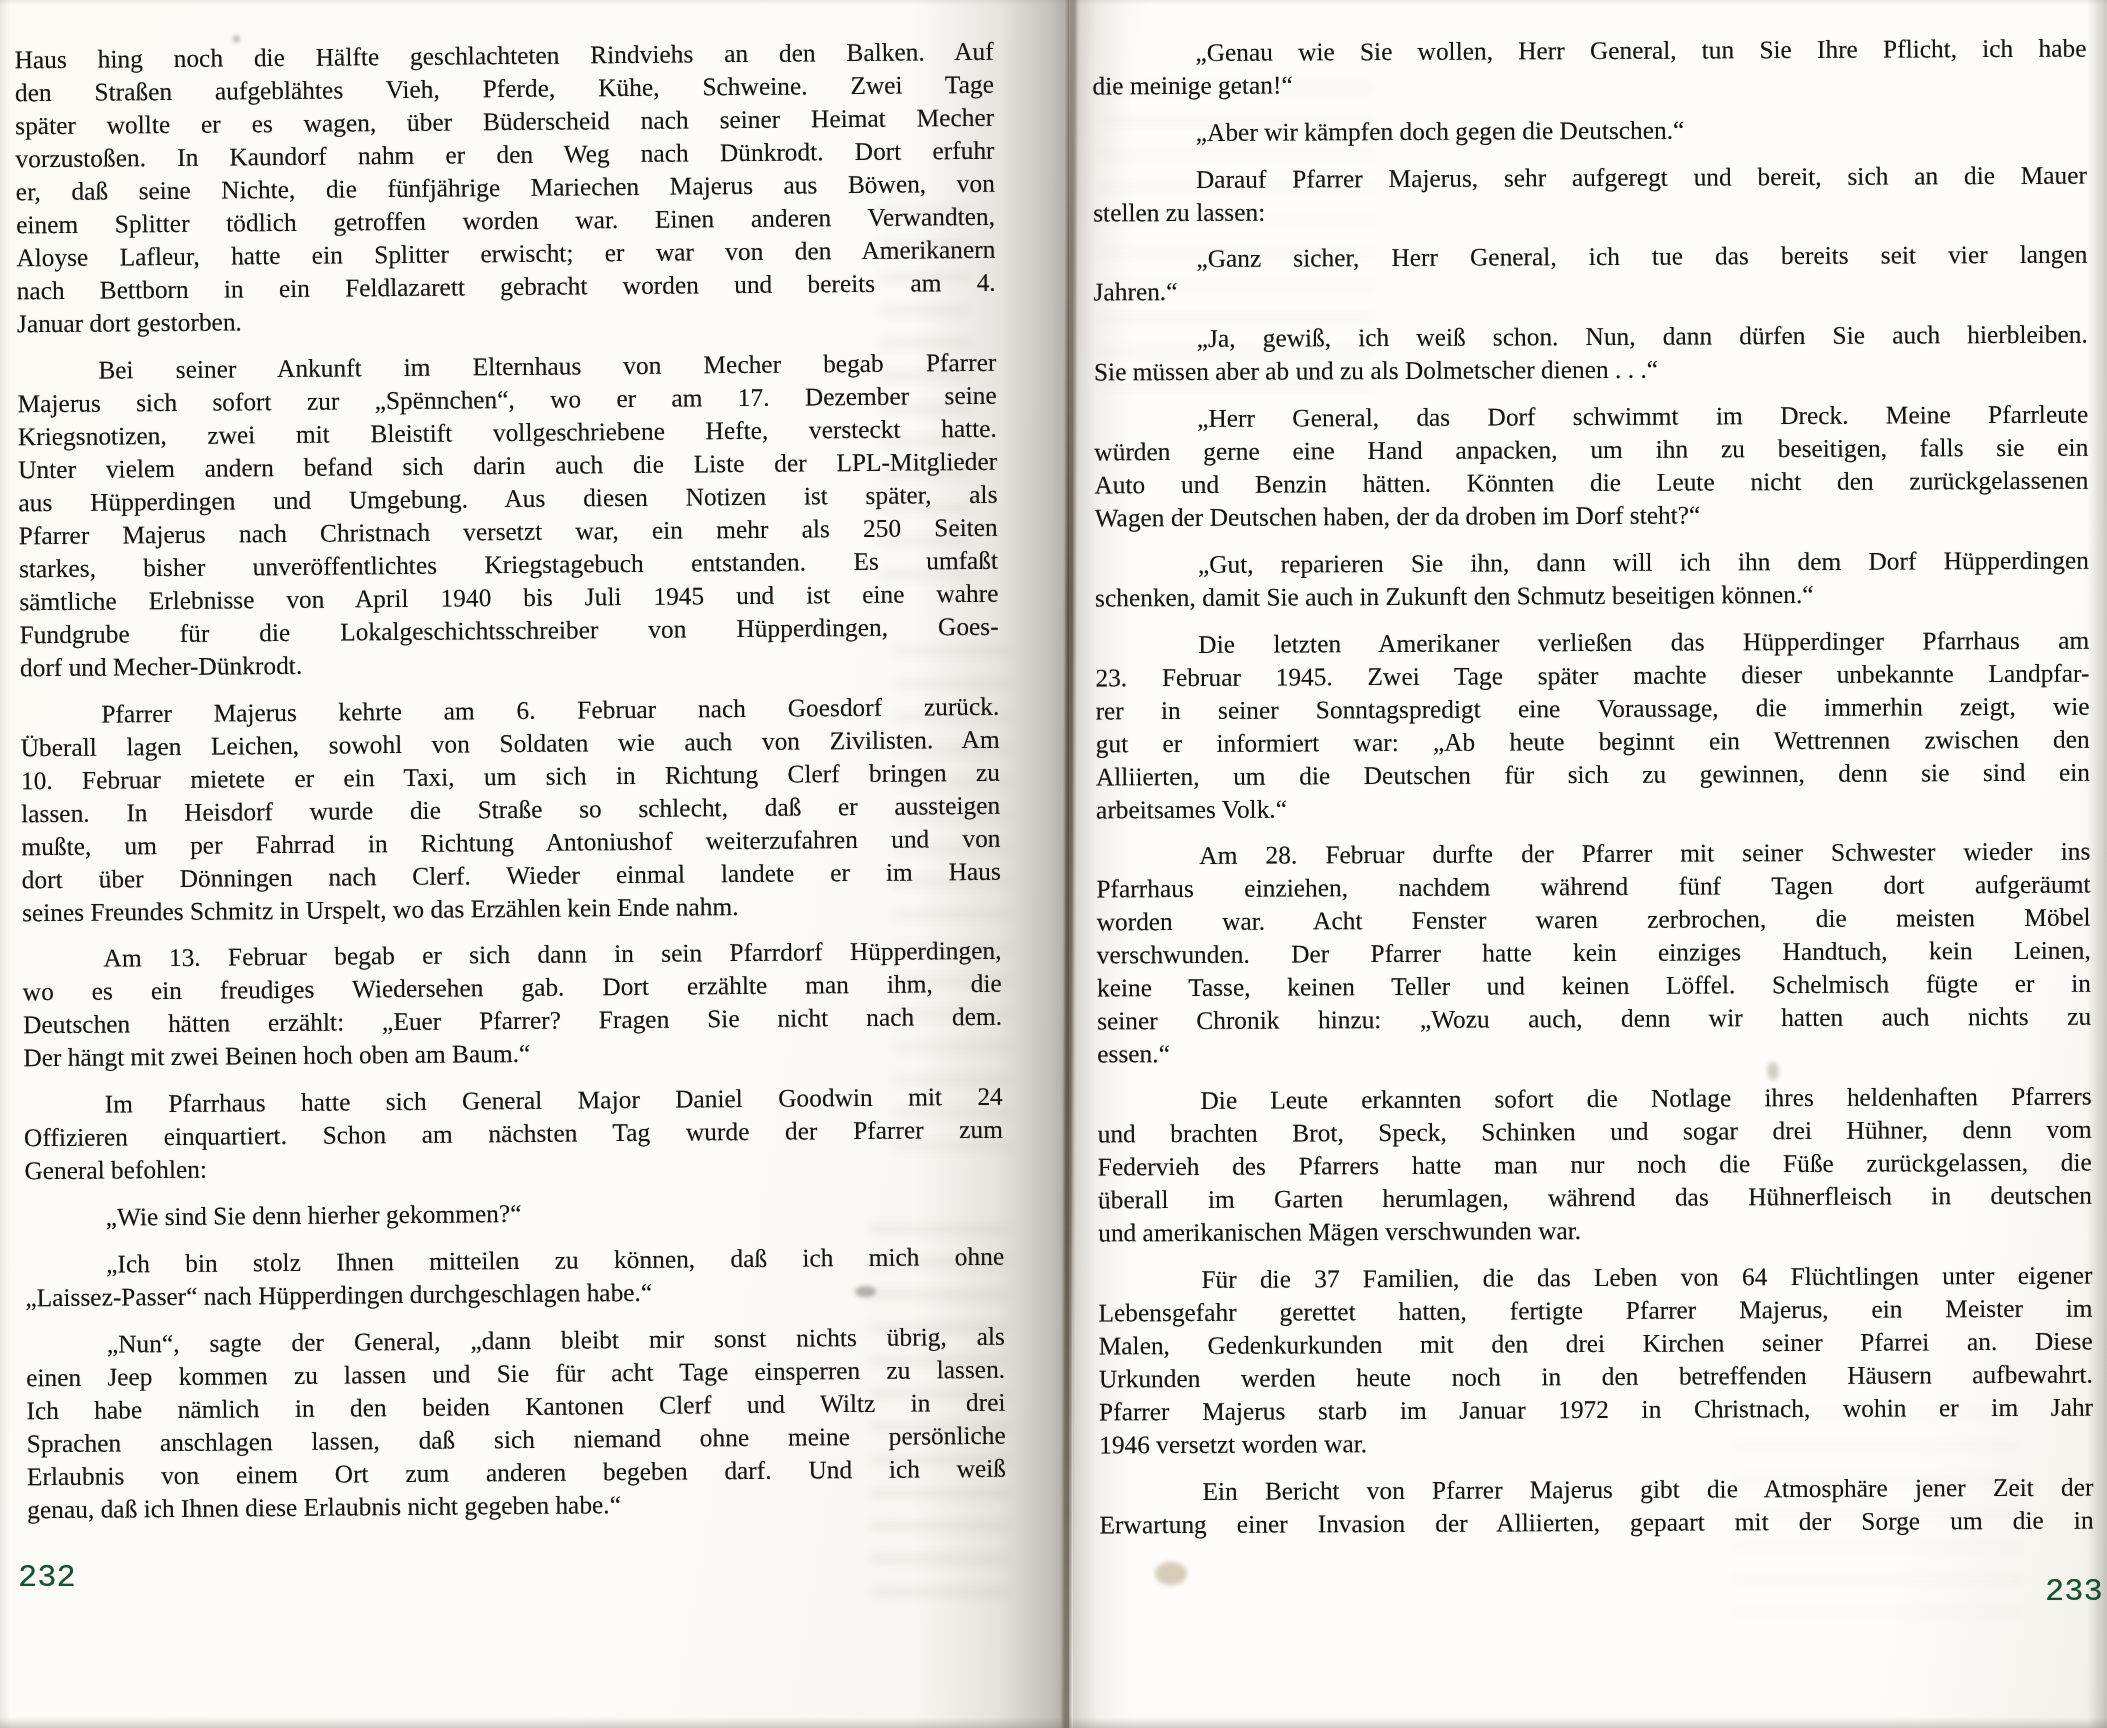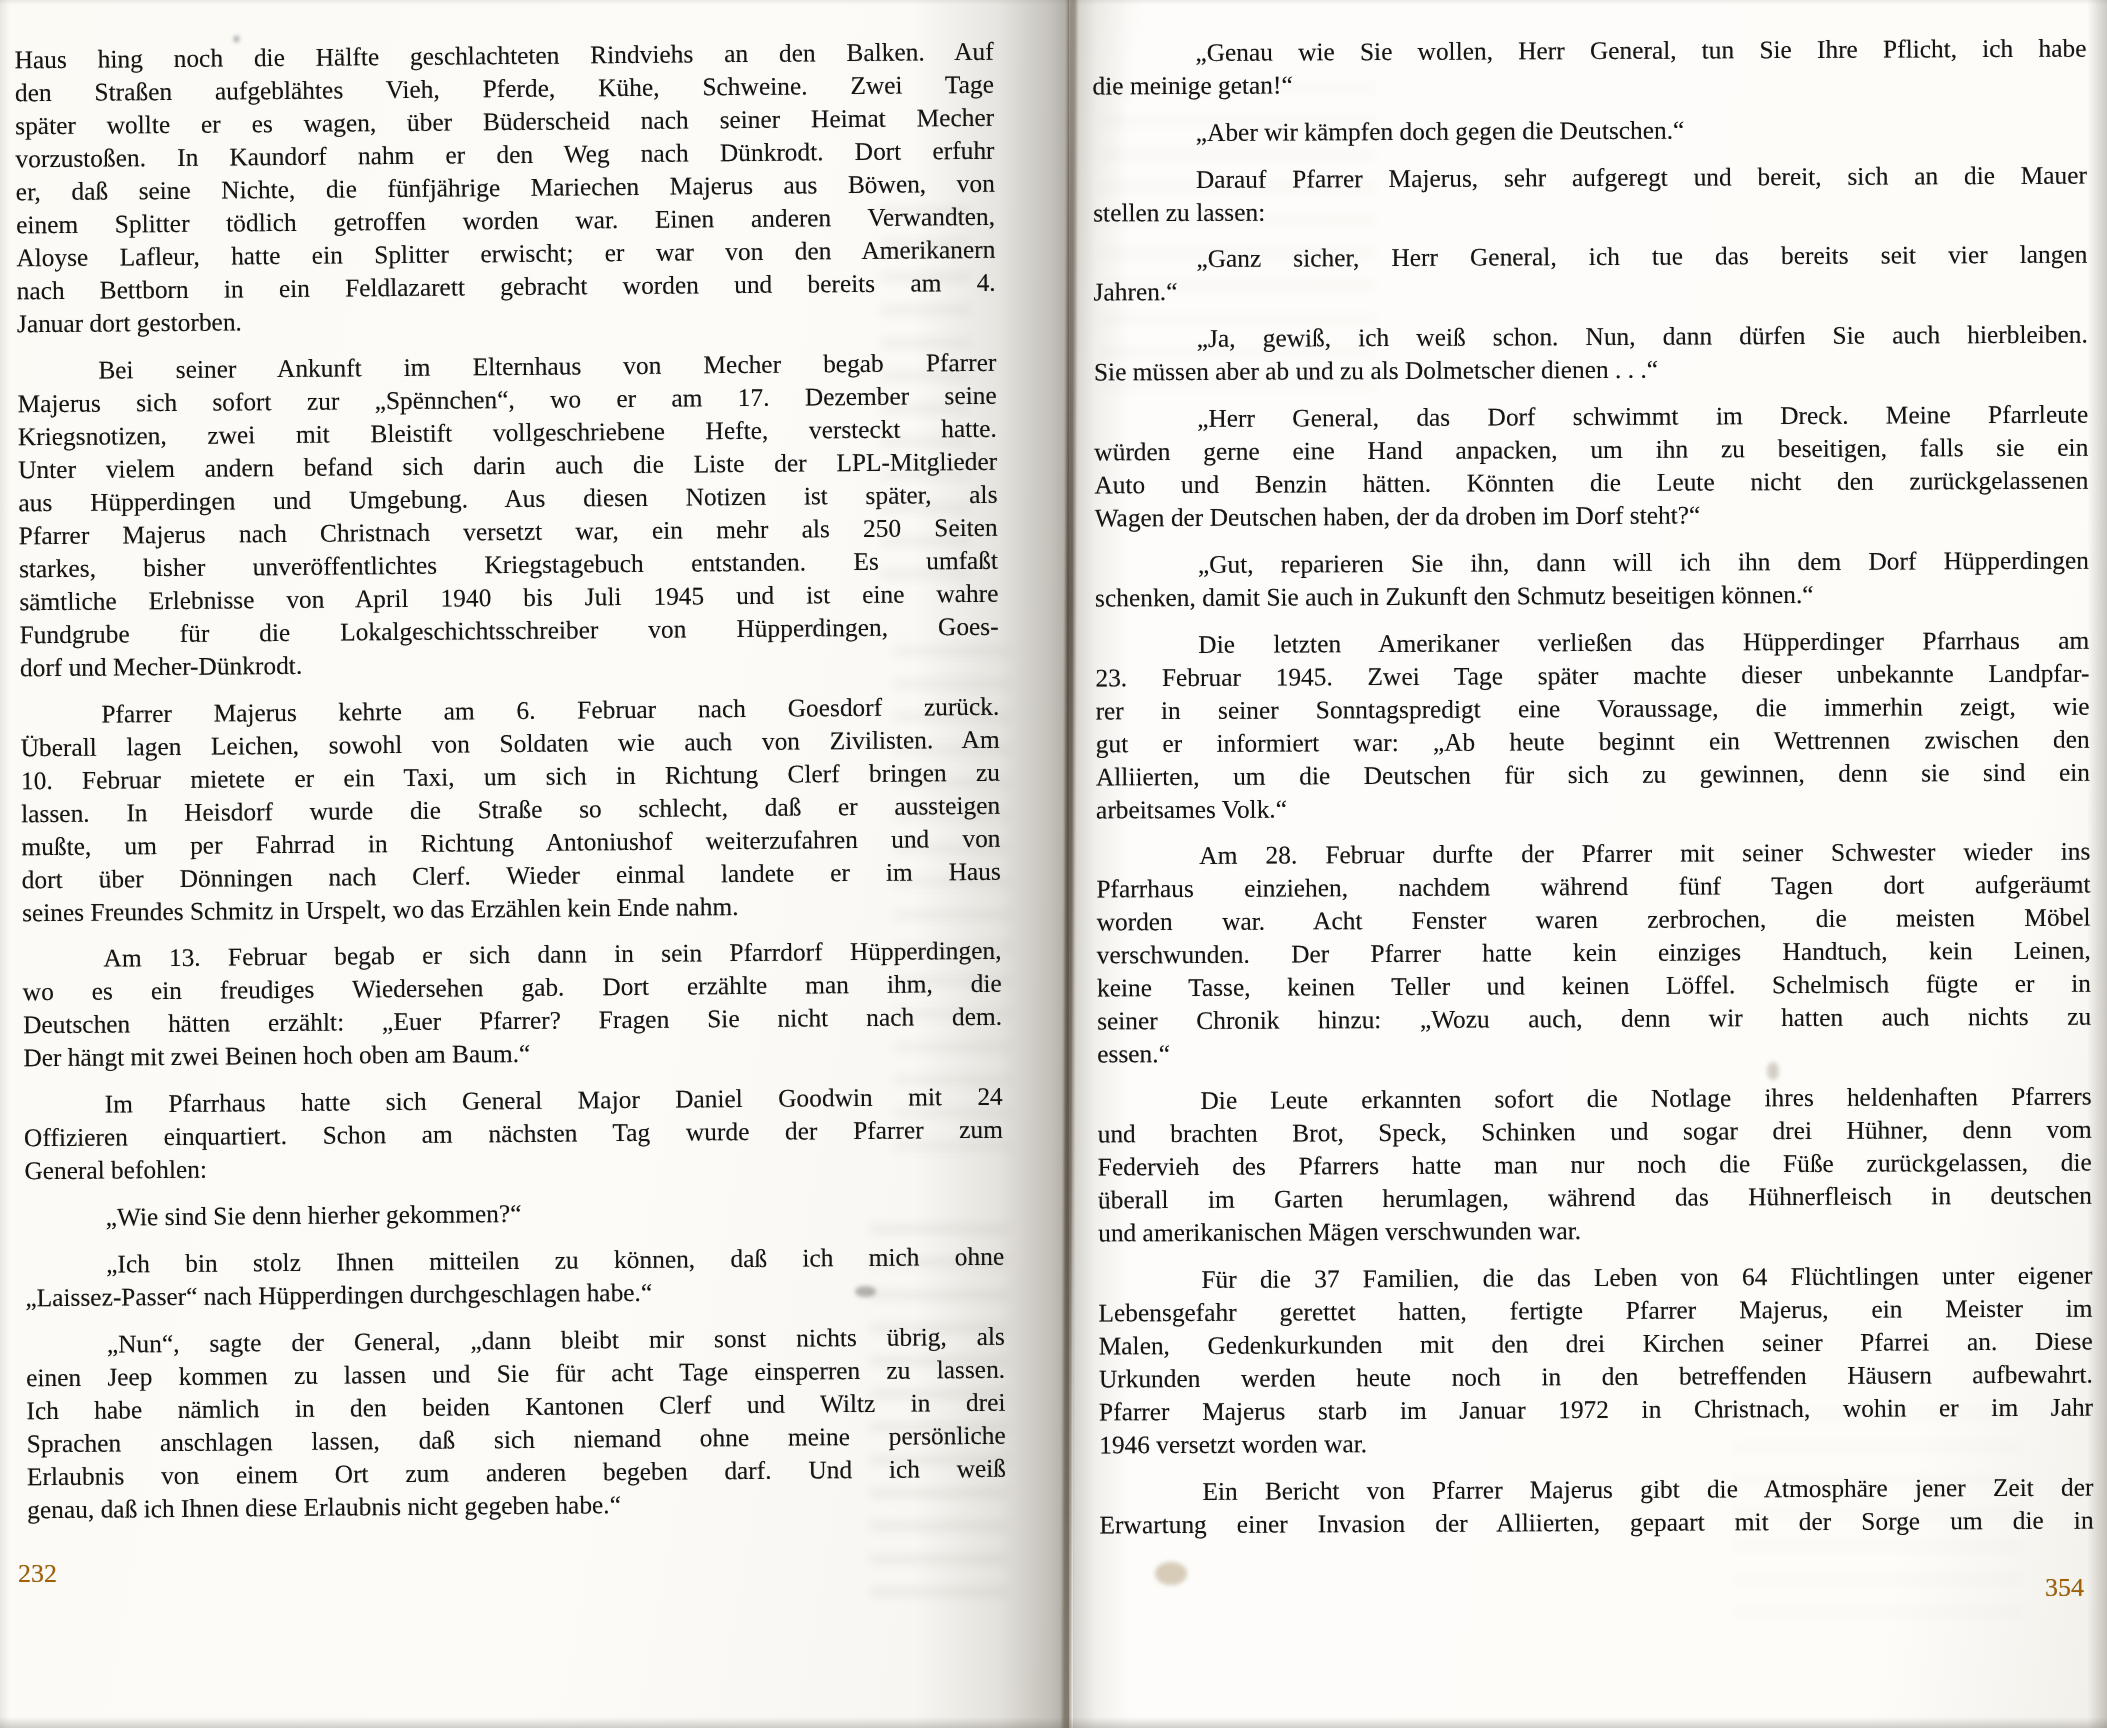--- a/index.html
+++ b/index.html
@@ -102,23 +102,24 @@
     text-align-last: justify;
     white-space: normal;
   }
   .line.last { text-align-last: left; }
   .line.justify-last { text-align-last: justify; }
   #left-text  .line.indent { text-indent: 81px; }
   #right-text .line.indent { text-indent: 103px; }
 
   .page-number {
     position: absolute;
-    color: #a16207;
-    font-size: 26px;
+    color: #14532d;
+    font-size: 32px;
     text-shadow: 0 0 0.7px rgba(20,20,20,0.4);
+    font-family: Liberation Mono, monospace;
   }
   #page-number-left  { left: 18px;   top: 1559px; }
   #page-number-right { left: 2045px; top: 1573px; }
 </style>
 </head>
 <body>
 
 <div class="shade page-base-left"></div>
 <div class="shade page-base-right"></div>
 <div class="shade spine-shade-left"></div>
@@ -262,14 +263,14 @@
       <div class="line">Pfarrer Majerus starb im Januar 1972 in Christnach, wohin er im Jahr</div>
       <div class="line last">1946 versetzt worden war.</div>
     </div>
     <div class="para">
       <div class="line indent">Ein Bericht von Pfarrer Majerus gibt die Atmosphäre jener Zeit der</div>
       <div class="line justify-last">Erwartung einer Invasion der Alliierten, gepaart mit der Sorge um die in</div>
     </div>
   </div>
 
 <div id="page-number-left" class="page-number">232</div>
-<div id="page-number-right" class="page-number">354</div>
+<div id="page-number-right" class="page-number">233</div>
 
 
 </body></html>

